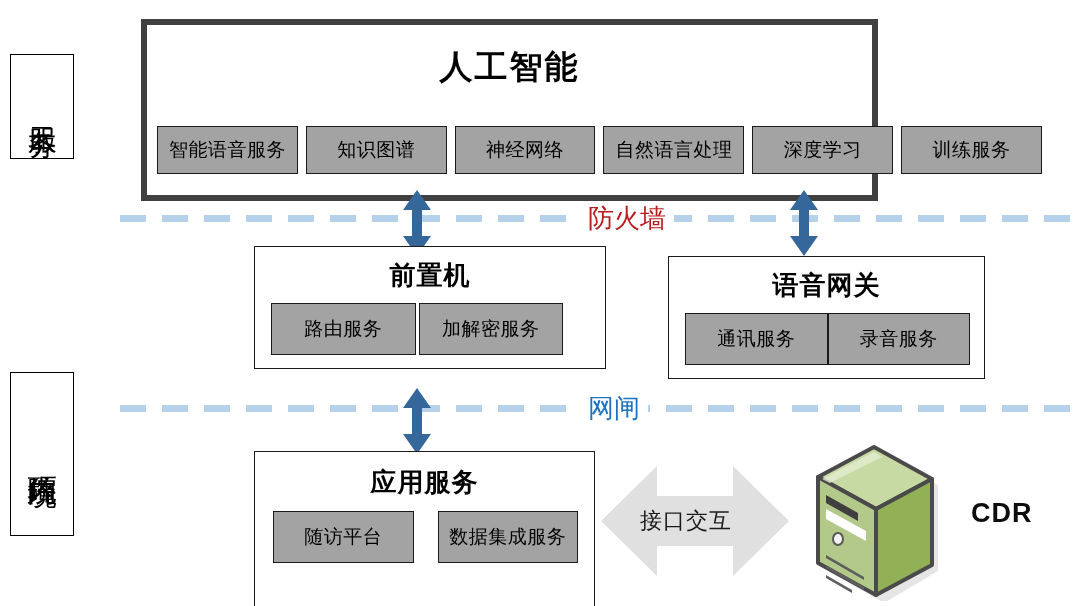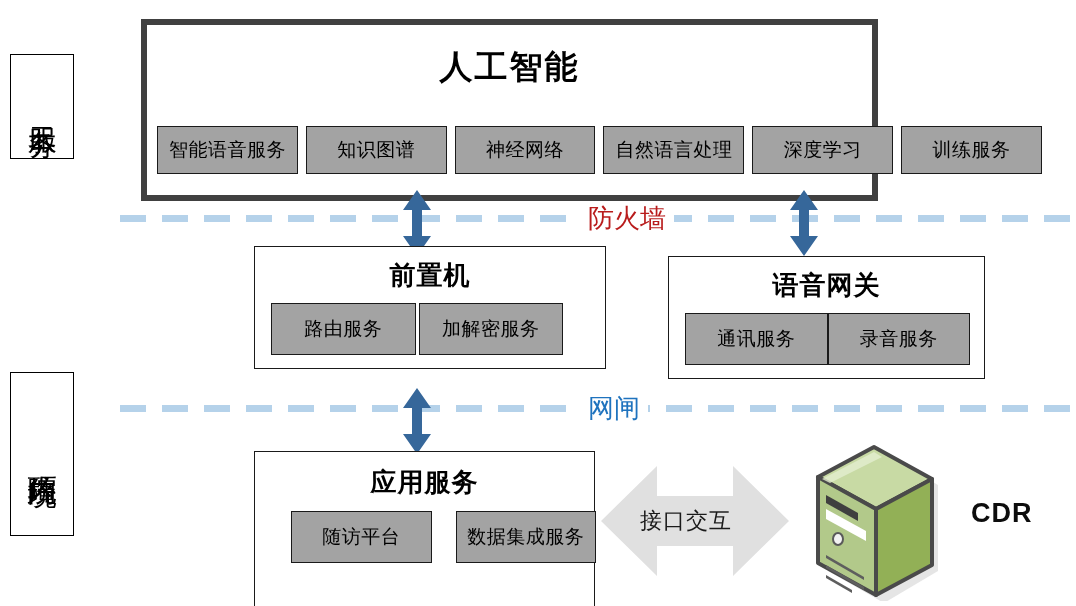--- a/index.html
+++ b/index.html
@@ -131,21 +131,21 @@
   #app-panel {
     left: 254px; top: 451px;
     width: 341px; height: 163px;
     border: 1.5px solid #1a1a1a;
   }
   #app-title { top: 13px; font-size: 26px; letter-spacing: 1px; }
   #app-chip-row {
     position: absolute;
     left: 18px; top: 59px;
     width: 305px; height: 52px;
-    display: flex; gap: 24px; margin-left: 18px;
+    display: flex; gap: 24px;
   }
   #app-chip-row .chip { position: relative; left:auto; top:auto; flex: 1 1 0; height: 52px; }
 
   
   .boundary {
     position: absolute;
     height: 7px;
     left: 120px;
     width: 956px;
   }

